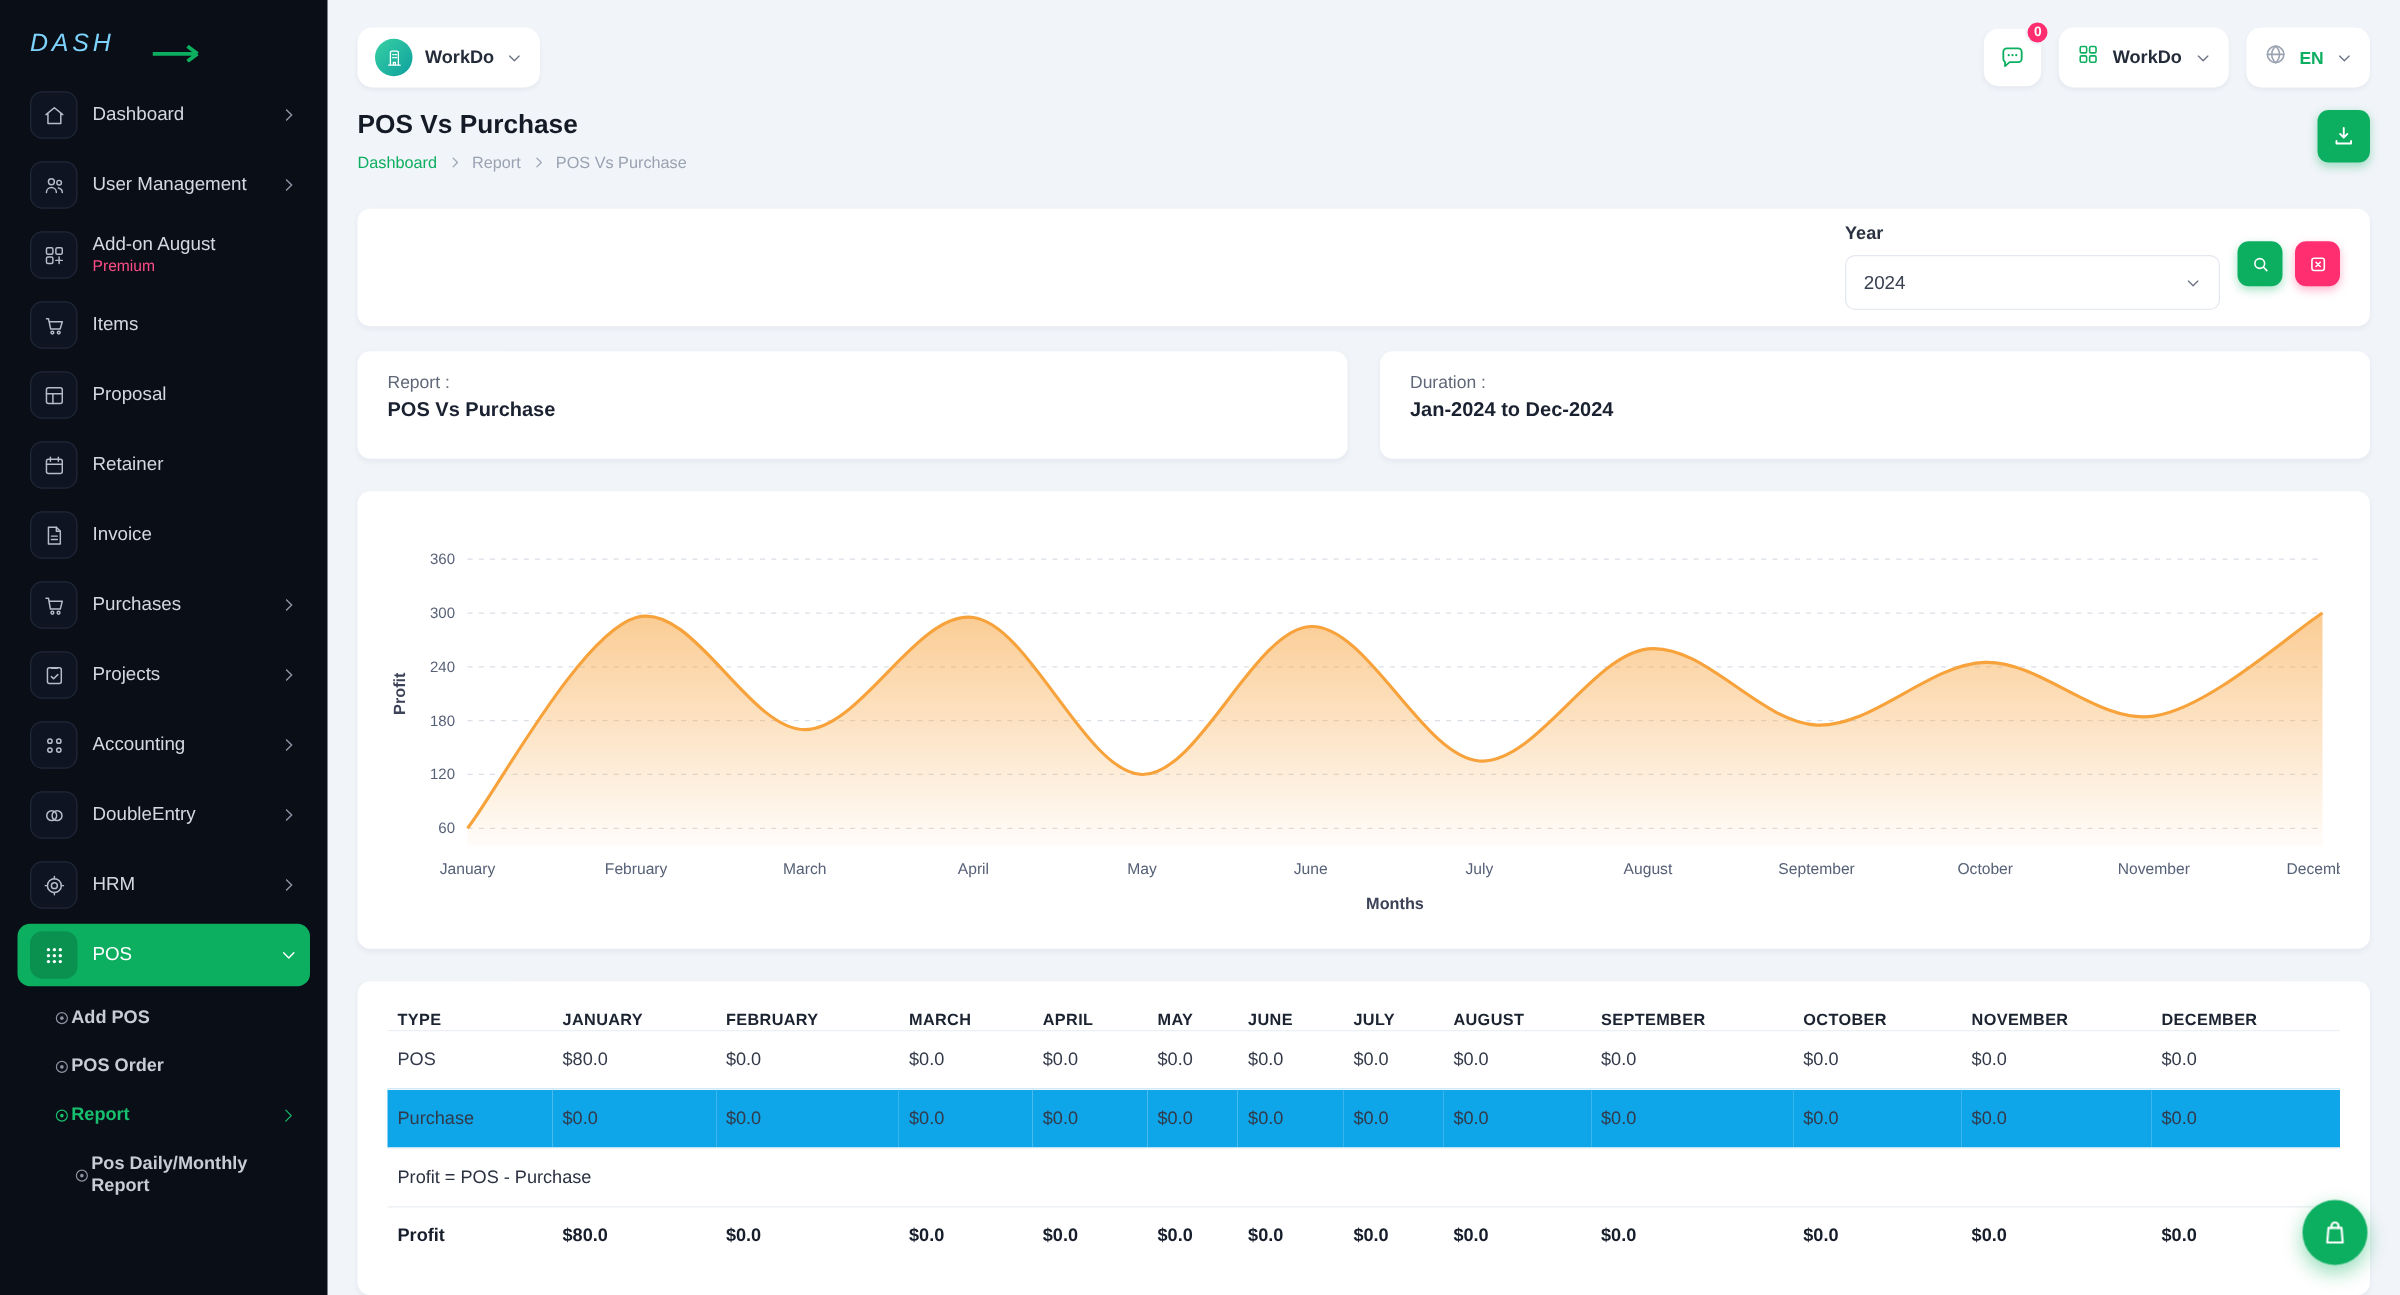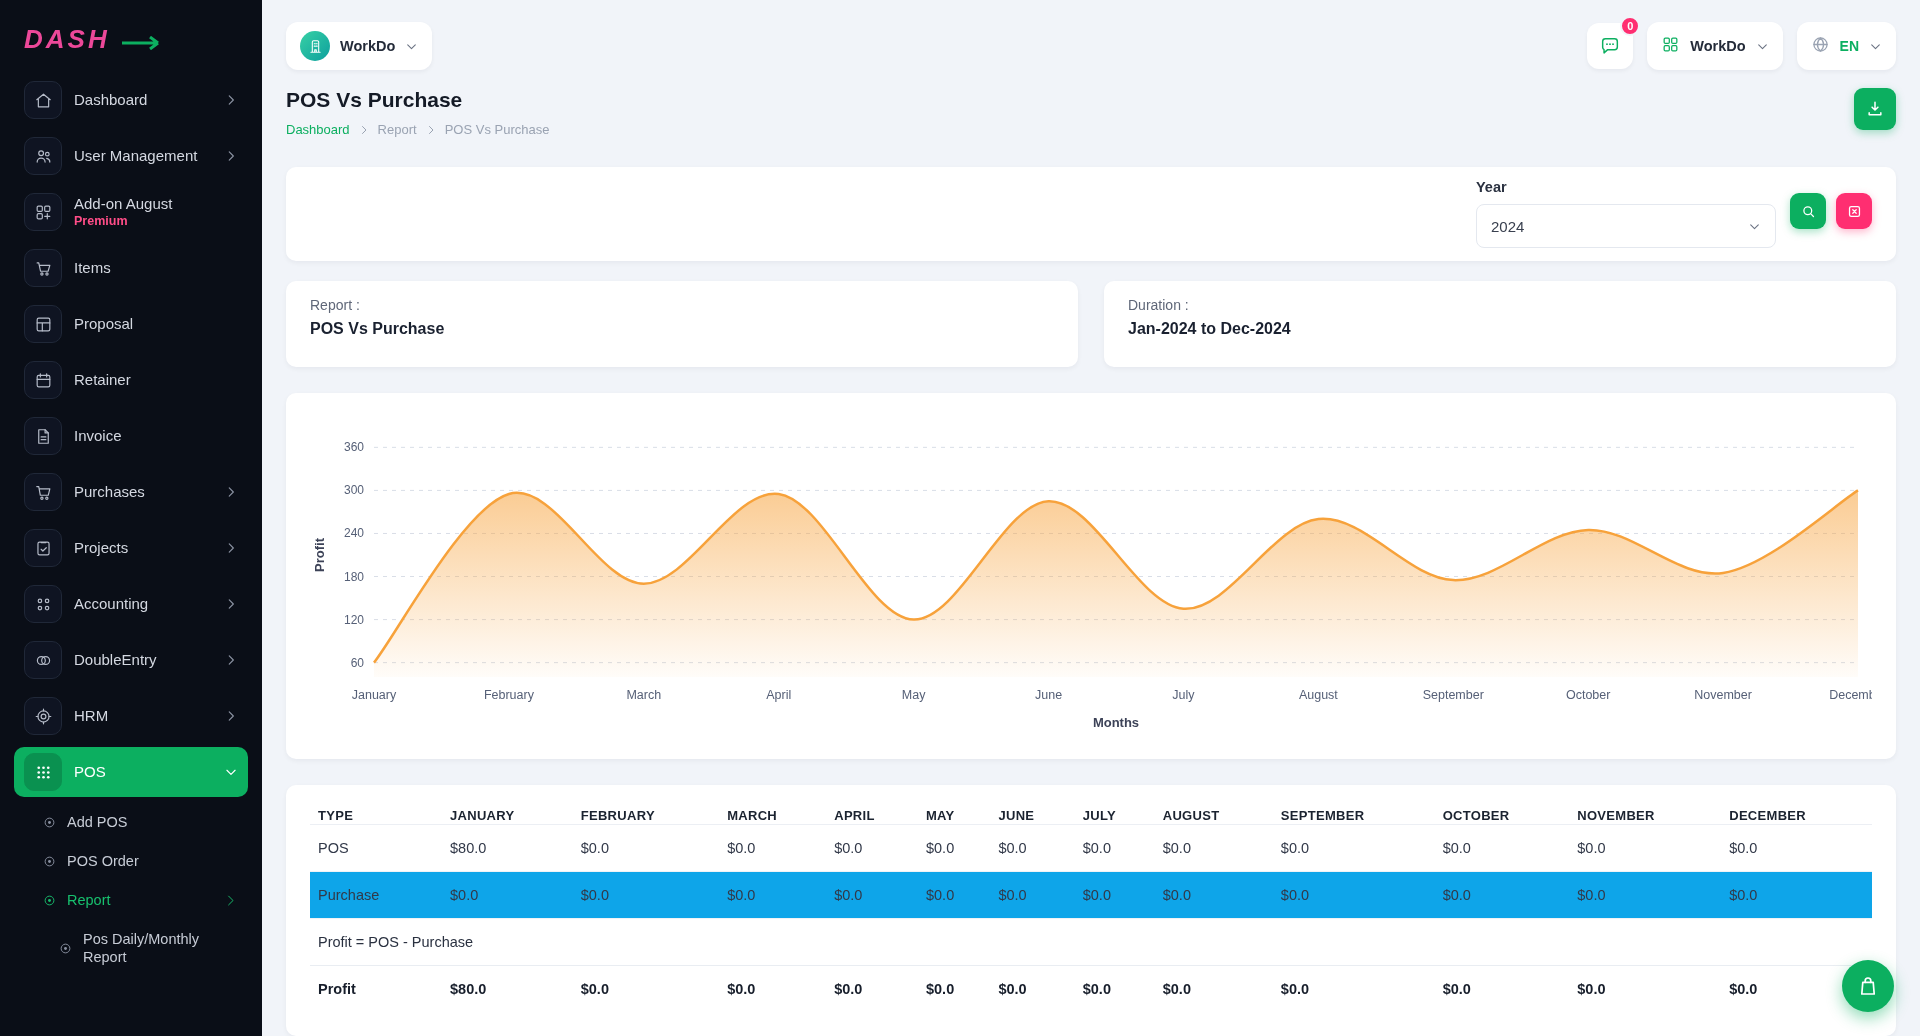--- a/index.html
+++ b/index.html
@@ -3,38 +3,38 @@
 <meta charset="utf-8">
 <style>
   * { margin:0; padding:0; box-sizing:border-box; }
   html,body { width:1920px; height:1036px; overflow:hidden; background:#f1f4f9;
               font-family:"Liberation Sans", sans-serif; color:#1f2633; }
   .app { display:flex; width:100%; height:100%; }
 
   
   .sidebar { width:262px; min-width:262px; height:100%; background:#0a0e17; padding:18px 14px 10px; overflow:hidden; }
   .logo { position:relative; display:flex; align-items:center; padding:6px 10px 20px; }
-  .logo-text { color:#ec4899; font-size:26px; font-weight:700; letter-spacing:3px; font-style:italic; }
+  .logo-text { color:#7dd3fc; font-size:20px; font-weight:400; letter-spacing:3px; font-style:italic; }
   .logo-arrow { position:absolute; left:108px; top:18px; }
   .nav-item { display:flex; align-items:center; gap:12px; height:50px; margin-bottom:6px;
               padding:0 10px; border-radius:10px; color:#d4d8e1; font-size:15px; cursor:pointer; }
   .icon-box { width:38px; height:38px; min-width:38px; border-radius:10px; background:#0f1422;
               border:1px solid #202838; display:flex; align-items:center; justify-content:center; color:#b6bcc9; }
   .icon-box svg, .dot-icon svg { display:block; }
   .icon-box svg { width:19px; height:19px; fill:none; stroke:currentColor; stroke-width:1.5; stroke-linecap:round; stroke-linejoin:round; }
   .chev { margin-left:auto; color:#8c93a3; display:flex; }
   .chev svg { width:14px; height:14px; fill:none; stroke:currentColor; stroke-width:2; stroke-linecap:round; stroke-linejoin:round; }
   .chev.down svg { transform:rotate(90deg); }
   .nav-label { line-height:1.25; }
-  .nav-label .premium { display:block; font-size:12.5px; color:#ff4d88; font-weight:700; }
+  .nav-label .premium { display:block; font-size:12.5px; color:#ff4d88; font-weight:400; }
   .nav-item.active { background:#0caf60; color:#ffffff; }
   .nav-item.active .icon-box { background:#0a9150; border-color:#0a9150; color:#ffffff; }
   .nav-item.active .chev { color:#ffffff; }
-  .sub-item { display:flex; align-items:center; gap:10px; padding:10px 10px 10px 28px; color:#c7ccd6;
-              font-size:14.5px; cursor:pointer; line-height:1.3; }
+  .sub-item { display:flex; align-items:center; padding:10px 10px 10px 28px; color:#c7ccd6;
+              font-size:14.5px; cursor:pointer; line-height:1.3;font-weight:bold; }
   .sub-item.deep { padding-left:44px; }
   .sub-item .dot-icon { color:#8c93a3; display:flex; }
   .sub-item svg { width:15px; height:15px; fill:none; stroke:currentColor; stroke-width:1.5; }
   .sub-item.active { color:#17c06e; }
   .sub-item.active .dot-icon, .sub-item.active .chev { color:#17c06e; }
 
   
   .main { flex:1; height:100%; overflow:hidden; padding:0 24px; display:flex; flex-direction:column; }
 
   .topbar { margin-top:22px; display:flex; align-items:center; justify-content:space-between; }

